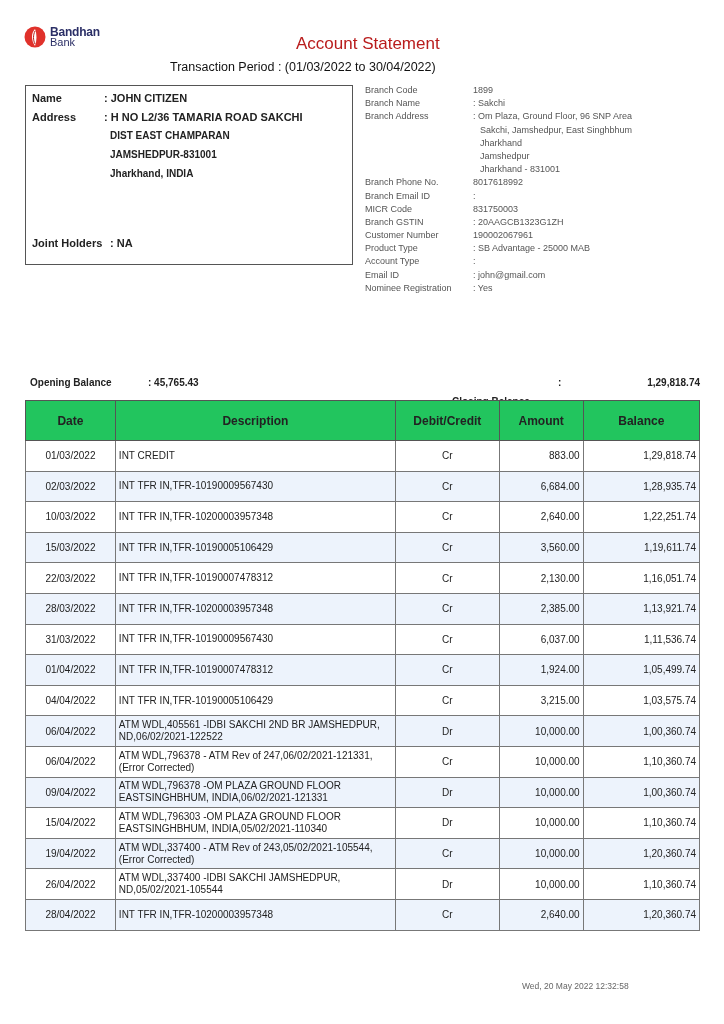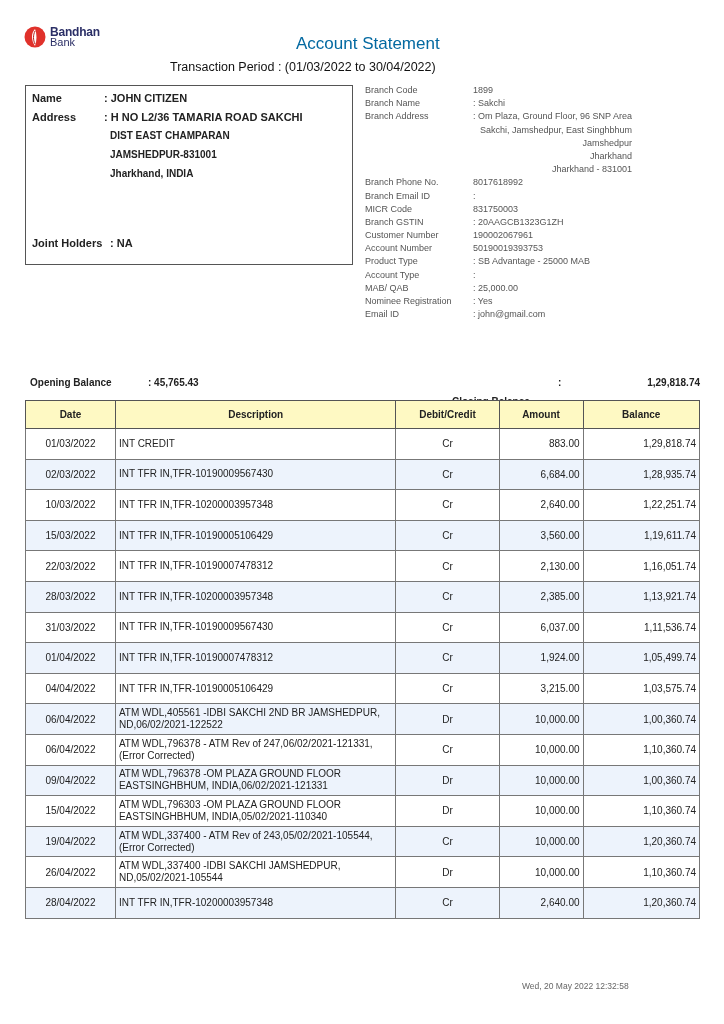--- a/index.html
+++ b/index.html
@@ -6,44 +6,44 @@
     html, body { width: 724px; height: 1024px; background: #ffffff; overflow: hidden; }
     body { position: relative; font-family: "Liberation Sans", sans-serif; color: #111; }
 
     .logo { position: absolute; left: 24px; top: 26px; display: flex; align-items: center; }
     .logo-mark { width: 22px; height: 22px; position: relative; }
     .logo-mark svg { width: 22px; height: 22px; display: block; }
     .logo-text { margin-left: 4px; line-height: 10px; }
     .logo-text .l1 { font-size: 12px; font-weight: bold; color: #2b2f66; display: block; letter-spacing: -0.2px; }
     .logo-text .l2 { font-size: 11px; color: #2b2f66; display: block; }
 
-    .title { position: absolute; left: 296px; top: 34px; font-size: 17px; color: #0369a1; }
+    .title { position: absolute; left: 296px; top: 34px; font-size: 17px; color: #b91c1c; }
     .period { position: absolute; left: 170px; top: 60px; font-size: 12.5px; color: #111; }
 
     .cust-box { position: absolute; left: 25px; top: 85px; width: 328px; height: 180px; border: 1px solid #555; }
     .cust-row { position: absolute; left: 6px; font-size: 11px; display: flex; }
     .cust-row .k { width: 72px; font-weight: bold; color: #222; }
     .cust-row .v { font-weight: bold; color: #222; text-align: right; }
     .cust-line { position: absolute; left: 84px; font-size: 10px; font-weight: bold; color: #222; }
 
     .branch { position: absolute; left: 365px; top: 84px; font-size: 9px; color: #555; }
     .b-row { display: flex; height: 13.2px; line-height: 13.2px; }
     .b-row .k { width: 108px; }
     .b-row .v { }
-    .b-sub { padding-left: 115px; height: 13.2px; line-height: 13.2px; text-align: right; }
+    .b-sub { padding-left: 115px; height: 13.2px; line-height: 13.2px; }
 
     .balances { position: absolute; top: 377px; left: 30px; width: 670px; font-size: 10px; font-weight: bold; color: #222; }
     .ob-label { position: absolute; left: 0; }
     .ob-val { position: absolute; left: 118px; }
     .cb-label { position: absolute; left: 422px; margin-top: 19px; }
     .cb-colon { position: absolute; left: 528px; }
     .cb-val { position: absolute; right: 0; }
 
     table.txn { position: absolute; left: 25px; top: 400px; width: 675px; border-collapse: collapse; font-size: 10px; color: #222; }
-    table.txn th { background: #fef9c3; font-weight: bold; height: 28px; border: 1px solid #555; text-align: center; font-size: 10px; }
+    table.txn th { background: #22c55e; font-weight: bold; height: 40px; border: 1px solid #555; text-align: center; font-size: 12px; }
     table.txn td { border: 1px solid #777; height: 30.6px; padding: 0 3px; }
     table.txn tr:nth-child(even) td { background: #edf3fc; }
     td.c-date { text-align: center; width: 92px; }
     td.c-desc { width: 292px; line-height: 12px; }
     td.c-dc { text-align: center; width: 106px; }
     td.c-amt { text-align: right; width: 86px; }
     td.c-bal { text-align: right; width: 120px; }
 
     .footer-ts { position: absolute; left: 522px; top: 981px; font-size: 8.5px; color: #666; }
   </style>
@@ -92,22 +92,22 @@
     </div>
   <div class="b-row">
       <span class="k">Branch Name</span>
       <span class="v">: Sakchi</span>
     </div>
   <div class="b-row">
       <span class="k">Branch Address</span>
       <span class="v">: Om Plaza, Ground Floor, 96 SNP Area</span>
     </div>
   <div class="b-sub">Sakchi, Jamshedpur, East Singhbhum</div>
+  <div class="b-sub">Jharkhand</div>
   <div class="b-sub">Jamshedpur</div>
-  <div class="b-sub">Jharkhand</div>
   <div class="b-sub">Jharkhand - 831001</div>
   <div id="branch-fields2">
       <div class="b-row">
         <span class="k">Branch Phone No.</span>
         <span class="v">8017618992</span>
       </div>
       <div class="b-row">
         <span class="k">Branch Email ID</span>
         <span class="v">:</span>
       </div>
@@ -117,42 +117,34 @@
       </div>
       <div class="b-row">
         <span class="k">Branch GSTIN</span>
         <span class="v">: 20AAGCB1323G1ZH</span>
       </div>
       <div class="b-row">
         <span class="k">Customer Number</span>
         <span class="v">190002067961</span>
       </div>
       <div class="b-row">
-        <span class="k">Account Number</span>
-        <span class="v">50190019393753</span>
-      </div>
-      <div class="b-row">
         <span class="k">Product Type</span>
         <span class="v">: SB Advantage - 25000 MAB</span>
       </div>
       <div class="b-row">
         <span class="k">Account Type</span>
         <span class="v">:</span>
       </div>
       <div class="b-row">
-        <span class="k">MAB/ QAB</span>
-        <span class="v">: 25,000.00</span>
+        <span class="k">Email ID</span>
+        <span class="v">: john@gmail.com</span>
       </div>
       <div class="b-row">
         <span class="k">Nominee Registration</span>
         <span class="v">: Yes</span>
-      </div>
-      <div class="b-row">
-        <span class="k">Email ID</span>
-        <span class="v">: john@gmail.com</span>
       </div>
     </div>
 </div>
 
 <div class="balances">
   <span class="ob-label">Opening Balance</span>
   <span class="ob-val">:  45,765.43</span>
   <span class="cb-label">Closing Balance</span>
   <span class="cb-colon">:</span>
   <span class="cb-val">1,29,818.74</span>

